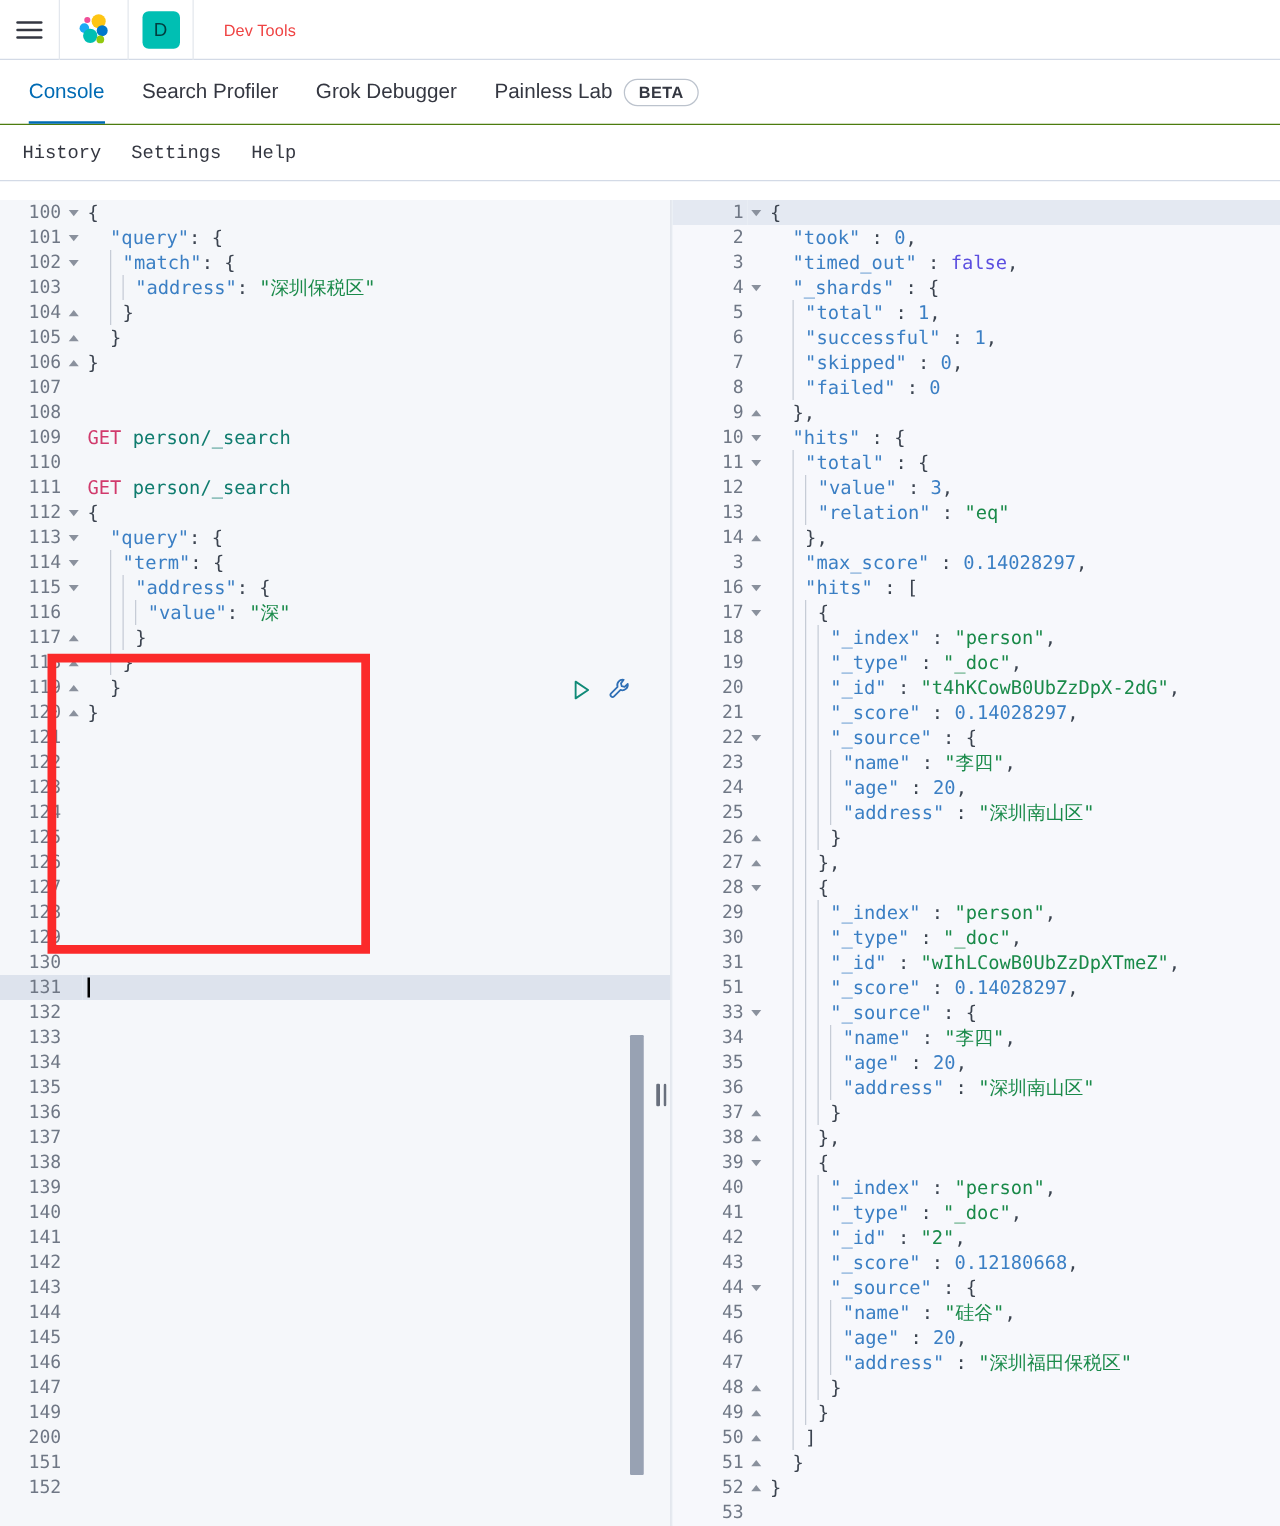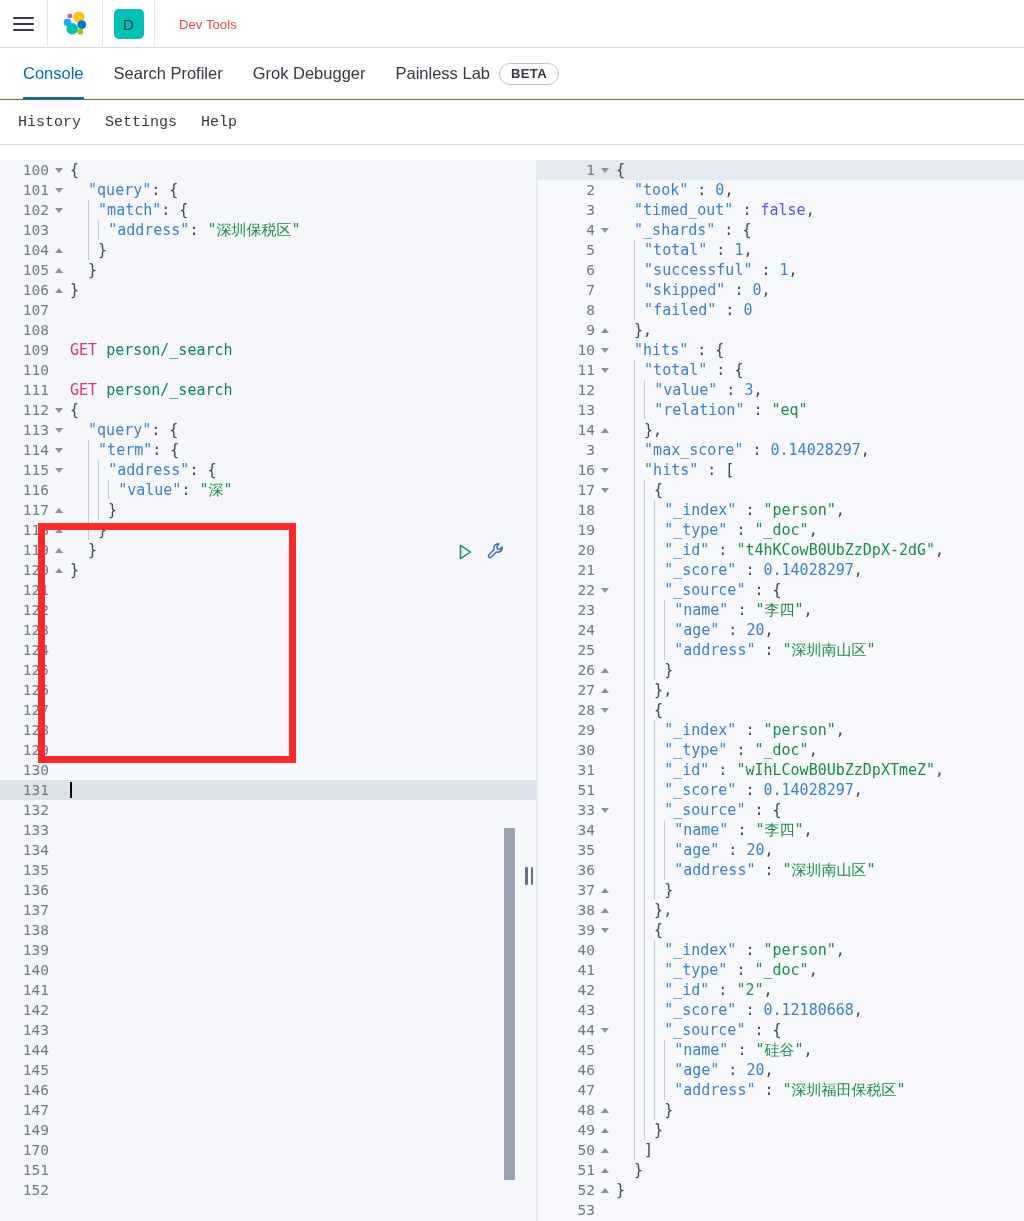--- a/index.html
+++ b/index.html
@@ -590,21 +590,21 @@
             <div class="gutter">147</div>
             <div class="fold"></div>
             <div class="code-cell"></div>
           </div>
           <div class="row">
             <div class="gutter">149</div>
             <div class="fold"></div>
             <div class="code-cell"></div>
           </div>
           <div class="row">
-            <div class="gutter">170</div>
+            <div class="gutter">200</div>
             <div class="fold"></div>
             <div class="code-cell"></div>
           </div>
           <div class="row">
             <div class="gutter">151</div>
             <div class="fold"></div>
             <div class="code-cell"></div>
           </div>
           <div class="row">
             <div class="gutter">152</div>

